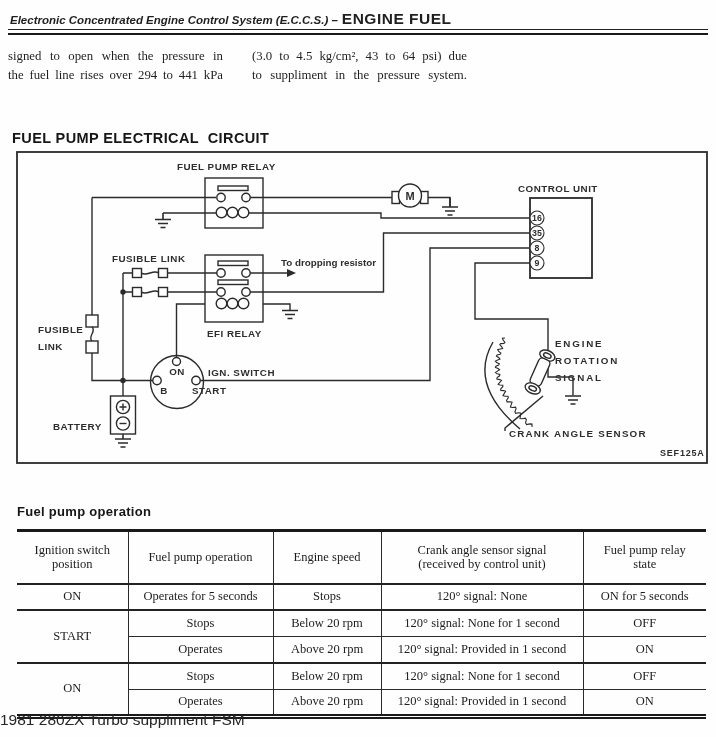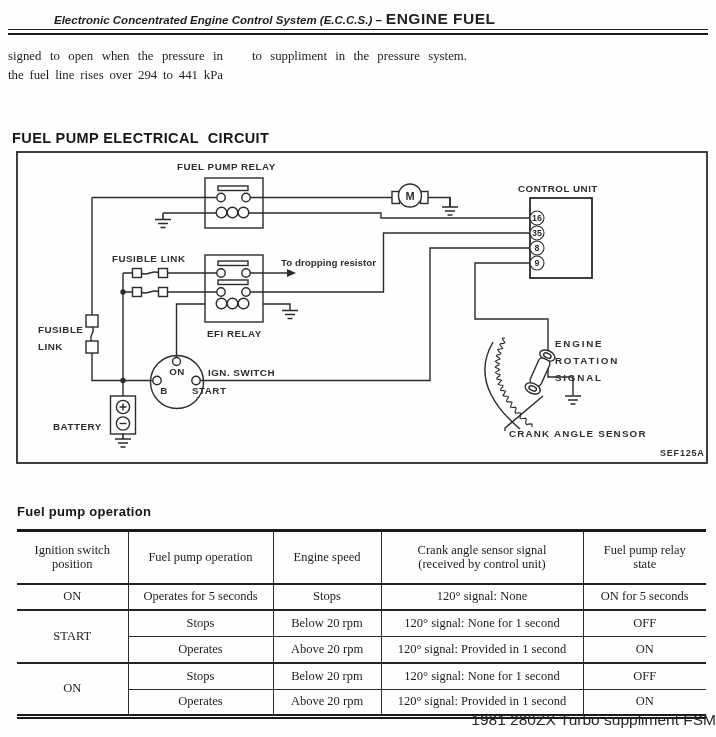--- a/index.html
+++ b/index.html
@@ -2,21 +2,21 @@
 <html><head>
 <meta charset="utf-8">
 <style>
   html,body{margin:0;padding:0;}
   body{width:716px;height:737px;position:relative;background:#fefefe;color:#1f1f1f;
        font-family:"Liberation Serif",serif;overflow:hidden;}
   .abs{position:absolute;}
 
   
   .hdr{left:10px;top:10px;width:700px;white-space:nowrap;}
-  .hdr-italic{font-family:"Liberation Sans",sans-serif;font-style:italic;font-weight:bold;font-size:11.5px;margin-left:44px;}
+  .hdr-italic{font-family:"Liberation Sans",sans-serif;font-style:italic;font-weight:bold;font-size:11.5px;}
   .hdr-bold{font-family:"Liberation Sans",sans-serif;font-weight:bold;font-size:15.5px;letter-spacing:.5px;}
   .rule-thin{left:8px;width:700px;top:29px;height:1.2px;background:#222;}
   .rule-thick{left:8px;width:700px;top:32.5px;height:2.8px;background:#1a1a1a;}
 
   
   .col{top:47px;width:215px;font-size:12.8px;line-height:19.2px;}
   .jline{text-align:justify;text-align-last:justify;}
   .indent{text-indent:14px;}
 
   .sec-head{left:12px;top:130px;font-family:"Liberation Sans",sans-serif;font-weight:bold;
@@ -46,38 +46,39 @@
            padding:0 3px;font-weight:normal;}
   .optable th:first-child,.optable td.first{border-left:none;}
   .optable{border-top:3px solid #1a1a1a;border-bottom:5px double #1a1a1a;}
   .optable thead tr{height:53px;}
   .optable tbody tr{height:26.5px;}
   .optable th{border-bottom:2.2px solid #222;line-height:14px;}
   .optable td{border-bottom:1.2px solid #2a2a2a;}
   .optable td.group-end{border-bottom:2.2px solid #222;}
   .optable tr.last td{border-bottom:none;}
 
-  .caption{left:0;top:711px;width:716px;text-align:right;
+  .caption{left:0;top:711px;width:716px;text-align:left;
            font-family:"Liberation Sans",sans-serif;font-size:15.5px;color:#262626;}
 </style>
 </head>
 <body>
 
 <div class="abs hdr">
   <span class="hdr-italic">Electronic Concentrated Engine Control System (E.C.C.S.) –</span>
   <span class="hdr-bold">ENGINE FUEL</span>
 </div>
 <div class="abs rule-thin"></div>
 <div class="abs rule-thick"></div>
 
 <div class="abs col" style="left:8px;">
   <div class="jline">signed to open when the pressure in</div>
   <div class="jline">the fuel line rises over 294 to 441 kPa</div>
 </div>
 <div class="abs col" style="left:252px;">
+  <div class="jline">(3.0 to 4.5 kg/cm², 43 to 64 psi) due</div>
   <div class="jline">to suppliment in the pressure system.</div>
 </div>
 <div class="abs col" style="left:490px;">
 </div>
 
 <div class="abs sec-head">FUEL PUMP ELECTRICAL  CIRCUIT</div>
 
 <svg width="716" height="737" viewBox="0 0 716 737">
 
   <rect x="17" y="152" width="690" height="311" class="wire thick"></rect>

